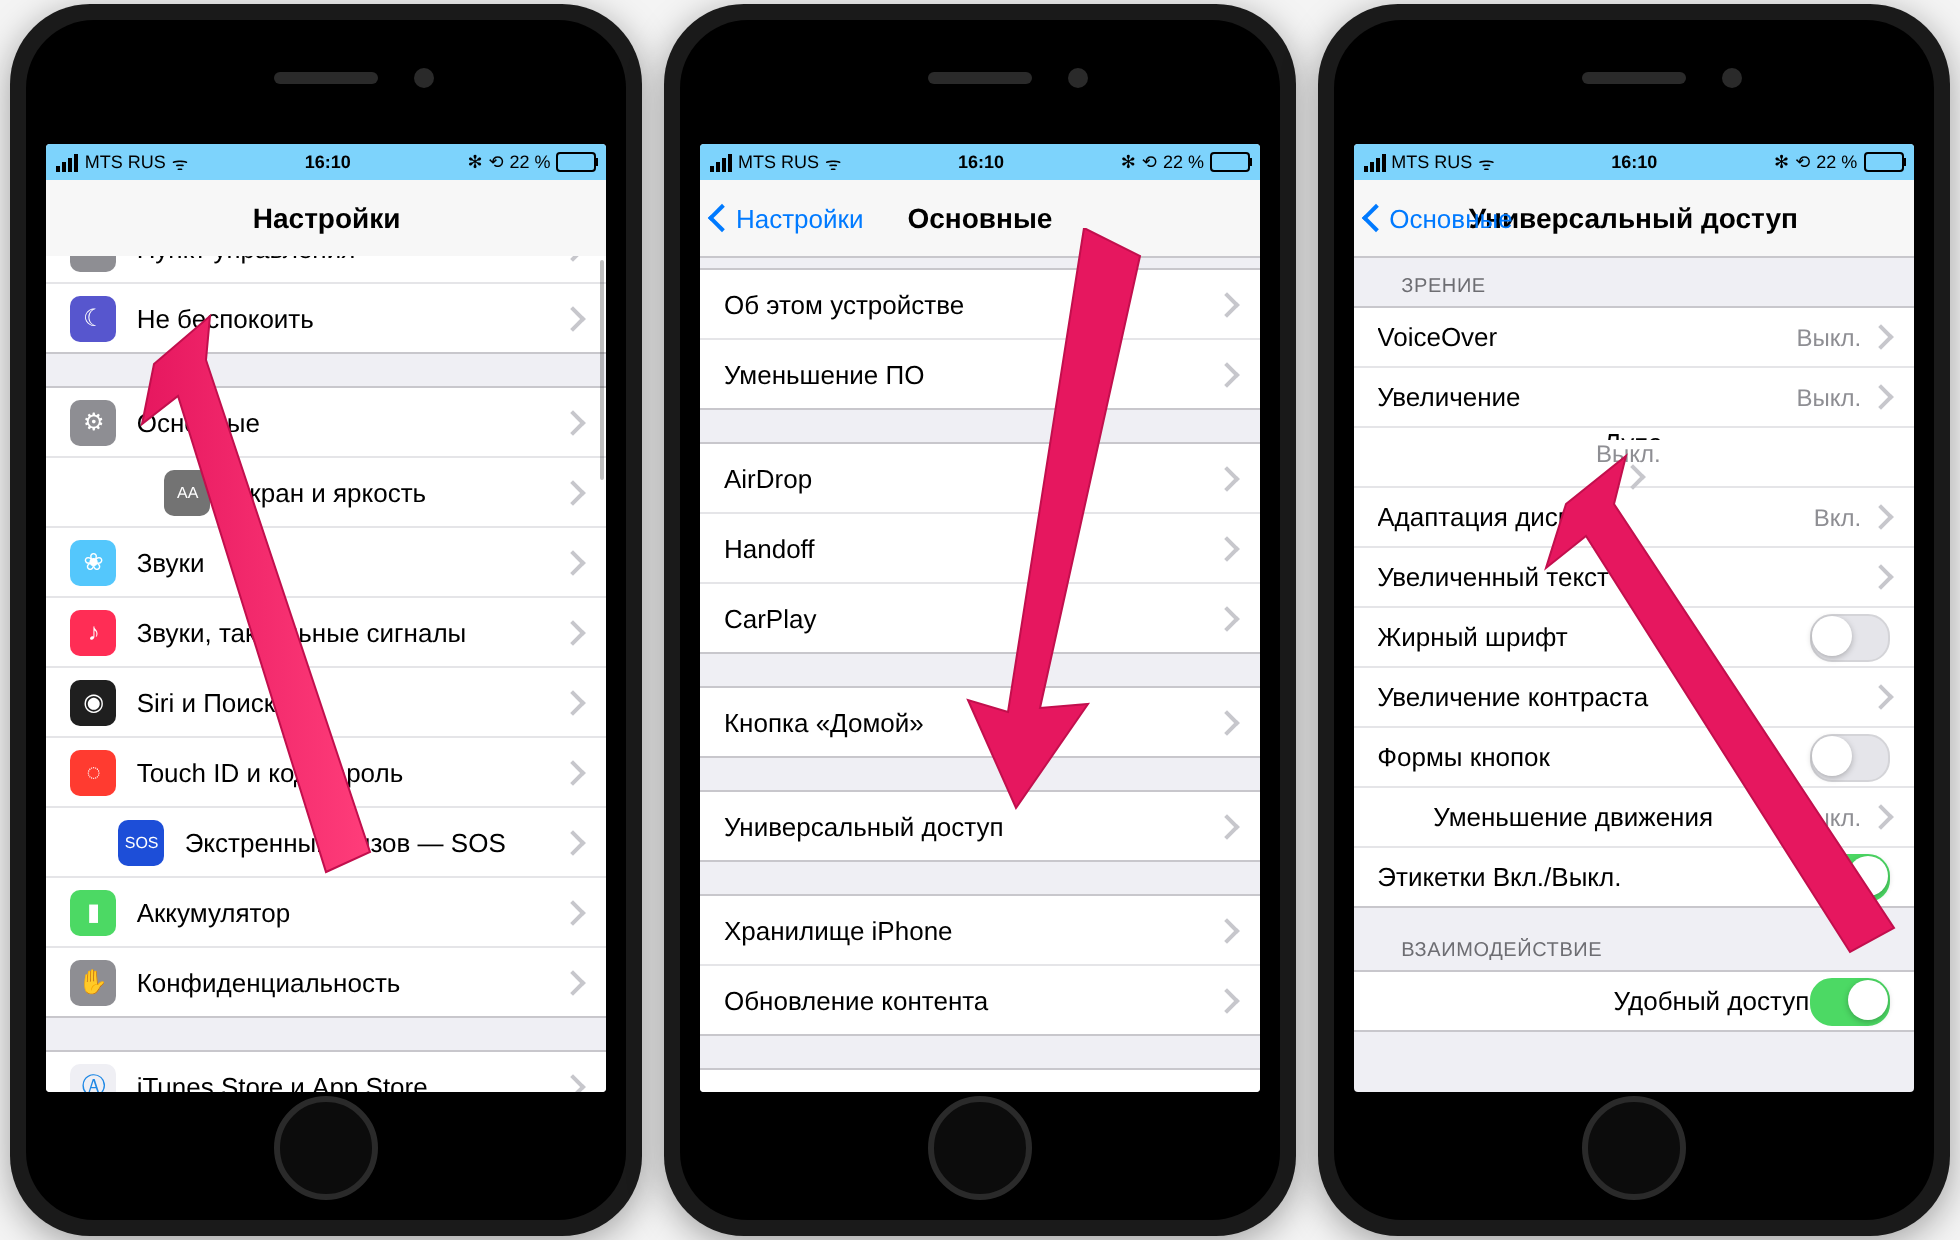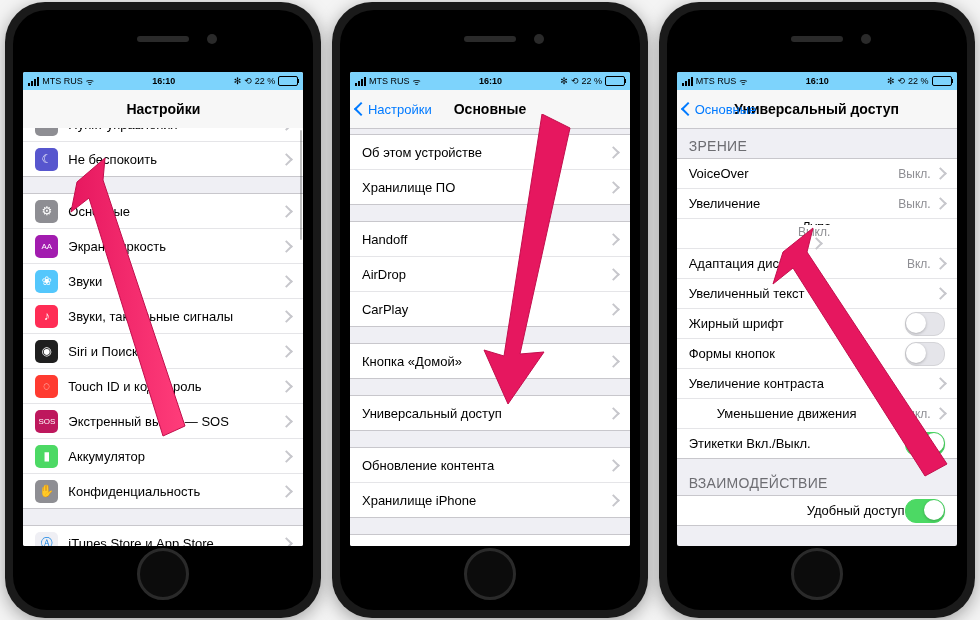--- a/index.html
+++ b/index.html
@@ -116,23 +116,23 @@
   transform: rotate(45deg);
   margin-right: 2px;
 }
 .content {
   position: absolute;
   top: 56px;
   left: 0; right: 0; bottom: 0;
   overflow: hidden;
 }
 .section-header {
-  font-size: 14px;
+  font-size: 10px;
   color: #6d6d72;
-  padding: 10px 12px 4px;
+  padding: 10px 24px 4px;
   text-transform: uppercase;
   letter-spacing: .3px;
 }
 .cell-group { background: #fff; border-top: 1px solid #c8c7cc; border-bottom: 1px solid #c8c7cc; margin-bottom: 16px; }
 .cell {
   display: flex;
   align-items: center;
   height: 34px;
   padding: 0 12px 0 12px;
   border-bottom: 1px solid #e5e5e8;
@@ -236,21 +236,21 @@
               <div class="chev"></div>
             </div>
           </div>
           <div class="cell-group">
             <div class="cell">
               <div class="icon" style="background: rgb(142, 142, 147); font-size: 12px;">⚙</div>
               <div class="label">Основные</div>
               <div class="chev"></div>
             </div>
             <div class="cell">
-              <div class="icon" style="background: #a21caf; font-size: 8px;">AA</div>
+              <div class="icon" style="background: #737373; font-size: 8px; margin-left: 47px;">AA</div>
               <div class="label">Экран и яркость</div>
               <div class="chev"></div>
             </div>
             <div class="cell">
               <div class="icon" style="background: rgb(84, 199, 252); font-size: 12px;">❀</div>
               <div class="label">Звуки</div>
               <div class="chev"></div>
             </div>
             <div class="cell">
               <div class="icon" style="background: rgb(255, 45, 85); font-size: 12px;">♪</div>
@@ -261,21 +261,21 @@
               <div class="icon" style="background: rgb(31, 31, 31); font-size: 12px;">◉</div>
               <div class="label">Siri и Поиск</div>
               <div class="chev"></div>
             </div>
             <div class="cell">
               <div class="icon" style="background: rgb(255, 59, 48); font-size: 12px;">◌</div>
               <div class="label">Touch ID и код-пароль</div>
               <div class="chev"></div>
             </div>
             <div class="cell">
-              <div class="icon" style="background: #be185d; font-size: 8px;">SOS</div>
+              <div class="icon" style="background: #1d4ed8; font-size: 8px; margin-left: 24px;">SOS</div>
               <div class="label">Экстренный вызов — SOS</div>
               <div class="chev"></div>
             </div>
             <div class="cell">
               <div class="icon" style="background: rgb(76, 217, 100); font-size: 12px;">▮</div>
               <div class="label">Аккумулятор</div>
               <div class="chev"></div>
             </div>
             <div class="cell">
               <div class="icon" style="background: rgb(142, 142, 147); font-size: 12px;">✋</div>
@@ -337,57 +337,57 @@
         <div class="nav-title">Основные</div>
       </div>
       <div class="content" id="content2">
           <div style="height: 6px;"></div>
           <div class="cell-group">
             <div class="cell">
               <div class="label">Об этом устройстве</div>
               <div class="chev"></div>
             </div>
             <div class="cell">
-              <div class="label">Хранилище ПО</div>
-              <div class="chev"></div>
-            </div>
-          </div>
-          <div class="cell-group">
+              <div class="label">Уменьшение ПО</div>
+              <div class="chev"></div>
+            </div>
+          </div>
+          <div class="cell-group">
+            <div class="cell">
+              <div class="label">AirDrop</div>
+              <div class="chev"></div>
+            </div>
             <div class="cell">
               <div class="label">Handoff</div>
               <div class="chev"></div>
             </div>
             <div class="cell">
-              <div class="label">AirDrop</div>
-              <div class="chev"></div>
-            </div>
-            <div class="cell">
               <div class="label">CarPlay</div>
               <div class="chev"></div>
             </div>
           </div>
           <div class="cell-group">
             <div class="cell">
               <div class="label">Кнопка «Домой»</div>
               <div class="chev"></div>
             </div>
           </div>
           <div class="cell-group">
             <div class="cell">
               <div class="label">Универсальный доступ</div>
               <div class="chev"></div>
             </div>
           </div>
           <div class="cell-group">
             <div class="cell">
+              <div class="label">Хранилище iPhone</div>
+              <div class="chev"></div>
+            </div>
+            <div class="cell">
               <div class="label">Обновление контента</div>
-              <div class="chev"></div>
-            </div>
-            <div class="cell">
-              <div class="label">Хранилище iPhone</div>
               <div class="chev"></div>
             </div>
           </div>
           <div class="cell-group">
             <div class="cell">
               <div class="label">Ограничения</div>
               <div class="detail">Вкл.</div>
               <div class="chev"></div>
             </div>
           </div>
@@ -455,26 +455,26 @@
             </div>
             <div class="cell" style="height: 29px;">
               <div class="label">Увеличенный текст</div>
               <div class="chev"></div>
             </div>
             <div class="cell" style="height: 29px;">
               <div class="label">Жирный шрифт</div>
               <div class="toggle"></div>
             </div>
             <div class="cell" style="height: 29px;">
+              <div class="label">Увеличение контраста</div>
+              <div class="chev"></div>
+            </div>
+            <div class="cell" style="height: 29px;">
               <div class="label">Формы кнопок</div>
               <div class="toggle"></div>
-            </div>
-            <div class="cell" style="height: 29px;">
-              <div class="label">Увеличение контраста</div>
-              <div class="chev"></div>
             </div>
             <div class="cell" style="height: 29px; padding-left: 40px;">
               <div class="label">Уменьшение движения</div>
               <div class="detail">Выкл.</div>
               <div class="chev"></div>
             </div>
             <div class="cell" style="height: 29px;">
               <div class="label">Этикетки Вкл./Выкл.</div>
               <div class="toggle on"></div>
             </div>

